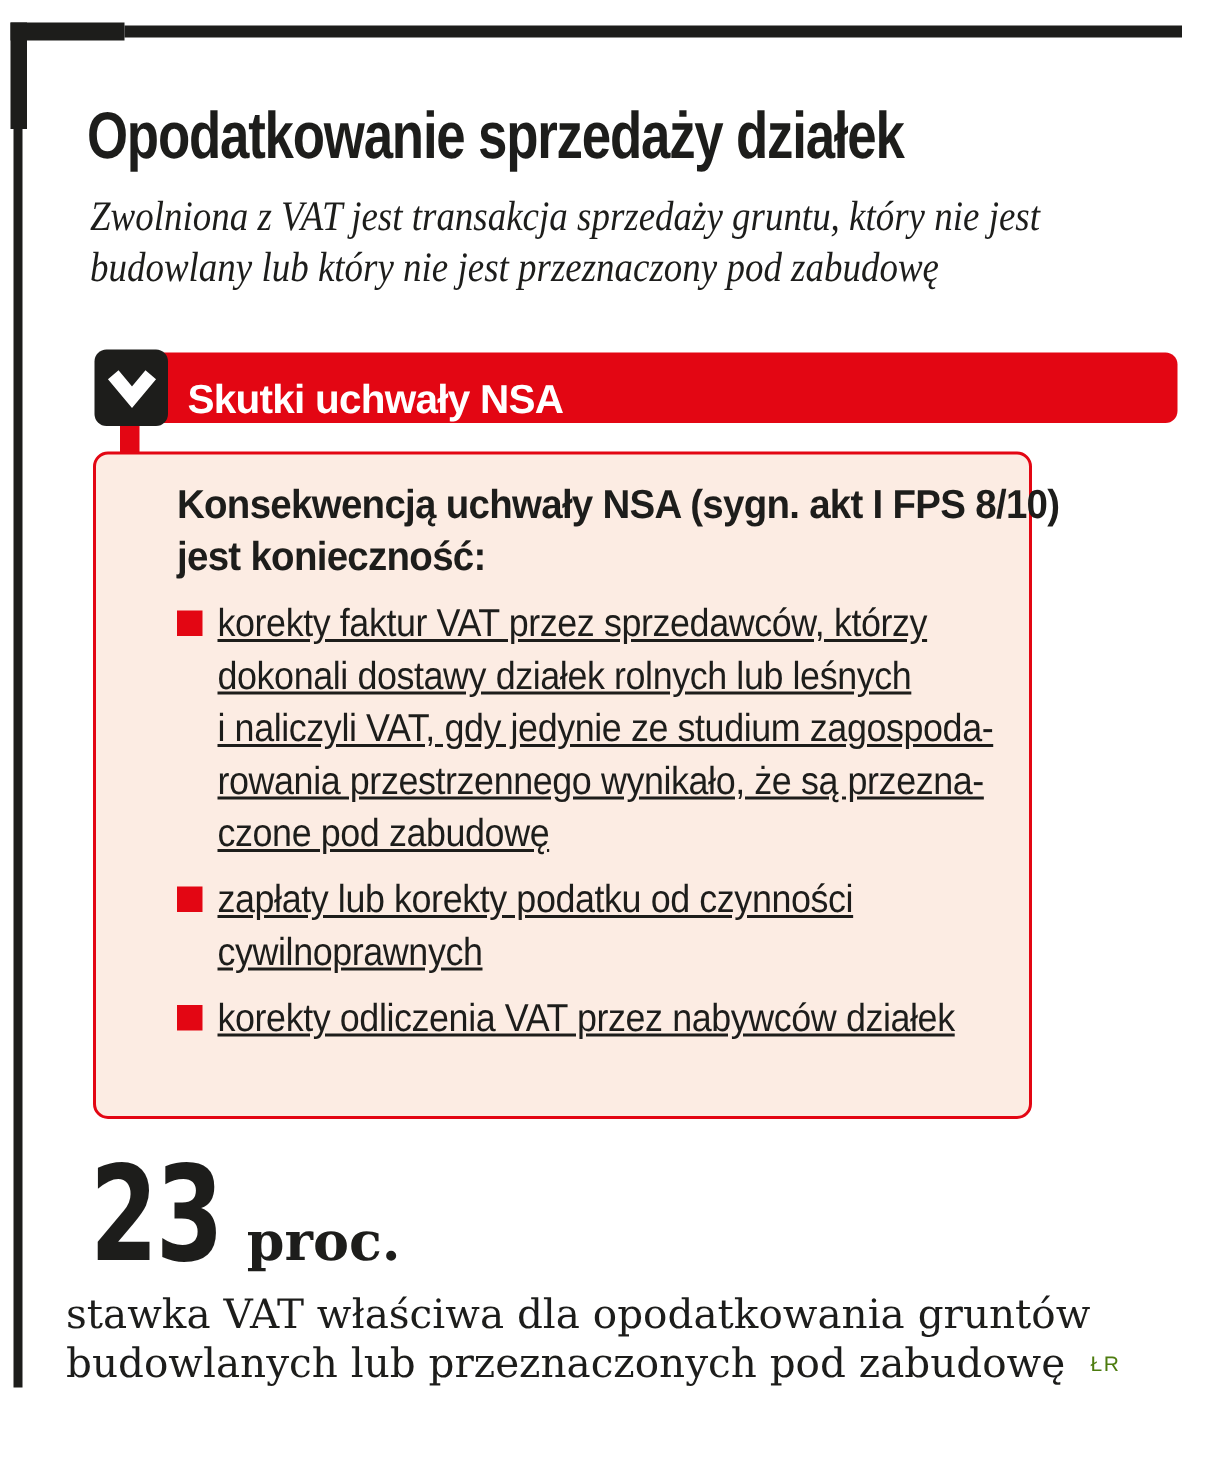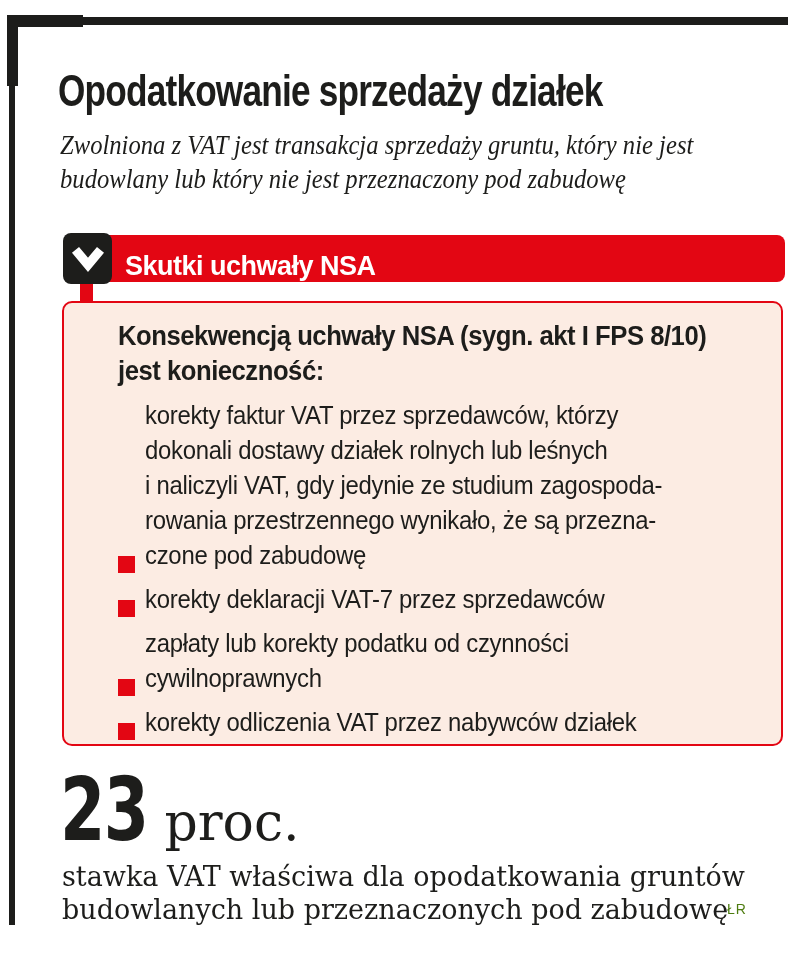--- a/index.html
+++ b/index.html
@@ -56,33 +56,33 @@
     z-index: 2;
   }
   .connector {
     position: absolute; left: 80px; top: 281px;
     width: 13px; height: 23px; background: #e30613;
   }
 
   
   .panel {
     position: absolute; left: 62px; top: 301px;
-    width: 721px; height: 445px;
+    width: 626px; height: 445px;
     background: #fcece3;
     border: 2px solid #e30613;
     border-radius: 10px;
     padding: 16px 14px 8px 54px;
   }
   .panel-heading {
     font-size: 27px; font-weight: bold; line-height: 35px;
     letter-spacing: -0.5px; white-space: pre;
     transform: scaleX(0.95); transform-origin: 0 0;
     margin-bottom: 9px; color: #1d1d1b;
   }
-  .bullet-row { display: flex; align-items: flex-end; margin-bottom: 9px; }
+  .bullet-row { display: flex; align-items: flex-start; margin-bottom: 9px; text-decoration: underline; }
   .bullet-square {
     flex: 0 0 auto;
     width: 17px; height: 17px; background: #e30613;
     margin: 9px 10px 0 0;
   }
   .bullet-text {
     font-size: 26px; line-height: 35px; letter-spacing: -0.3px;
     white-space: pre;
     transform: scaleX(0.92); transform-origin: 0 0;
     color: #1d1d1b;
@@ -95,25 +95,25 @@
   }
   .stat-value {
     font-family: "DejaVu Sans", sans-serif;
     font-size: 88px; font-weight: 800; letter-spacing: -2px;
     line-height: 88px; display: inline-block;
     transform: scaleX(0.74); transform-origin: 0 100%;
     margin-right: -22px; color: #1d1d1b;
   }
   .stat-unit {
     font-family: "DejaVu Serif", serif;
-    font-size: 52px; font-weight: normal;
+    font-size: 36px; font-weight: bold;
     margin-left: 8px; color: #1d1d1b;
   }
   .stat-caption {
-    position: absolute; left: 62px; top: 860px;
+    position: absolute; left: 44px; top: 860px;
     font-family: "DejaVu Serif", serif;
     font-size: 27px; line-height: 33px; white-space: pre;
     color: #1d1d1b;
   }
 
   .credit {
     position: absolute; left: 727px; top: 901px;
     font-size: 14px; color: #4d7c0f; letter-spacing: 1px;
   }
 </style>
@@ -148,24 +148,20 @@
     <div class="bullet-row">
       <span class="bullet-square"></span>
       <div class="bullet-text">korekty faktur VAT przez sprzedawców, którzy
 dokonali dostawy działek rolnych lub leśnych
 i naliczyli VAT, gdy jedynie ze studium zagospoda-
 rowania przestrzennego wynikało, że są przezna-
 czone pod zabudowę</div>
     </div>
     <div class="bullet-row">
       <span class="bullet-square"></span>
-      <div class="bullet-text">korekty deklaracji VAT-7 przez sprzedawców</div>
-    </div>
-    <div class="bullet-row">
-      <span class="bullet-square"></span>
       <div class="bullet-text">zapłaty lub korekty podatku od czynności
 cywilnoprawnych</div>
     </div>
     <div class="bullet-row">
       <span class="bullet-square"></span>
       <div class="bullet-text">korekty odliczenia VAT przez nabywców działek</div>
     </div>
   </div>
 
   <div class="stat">

